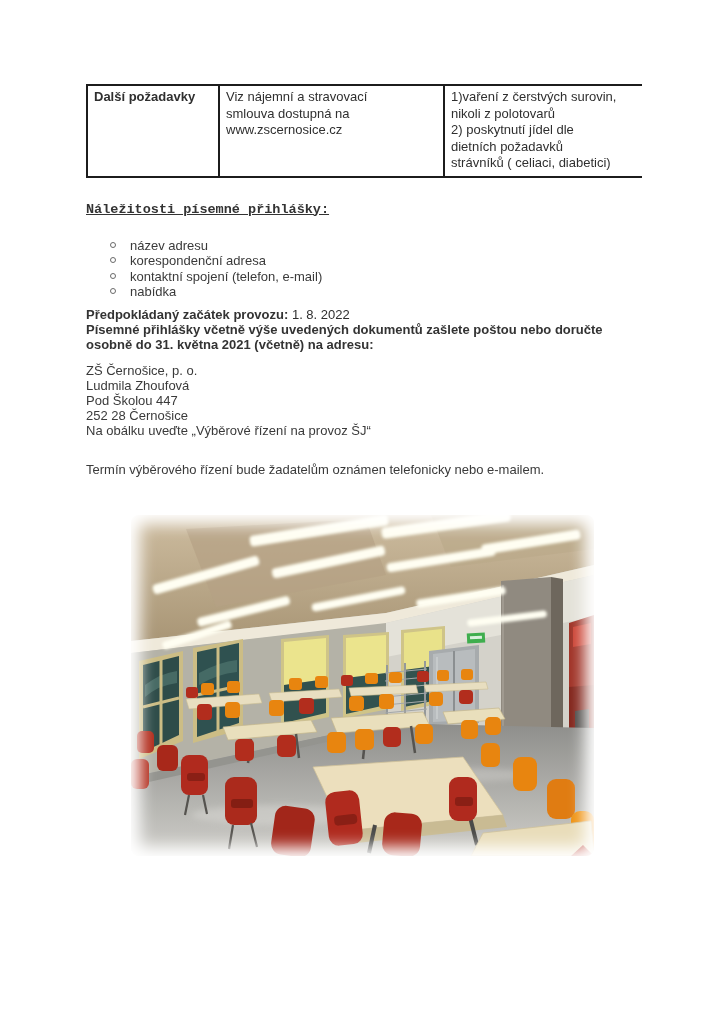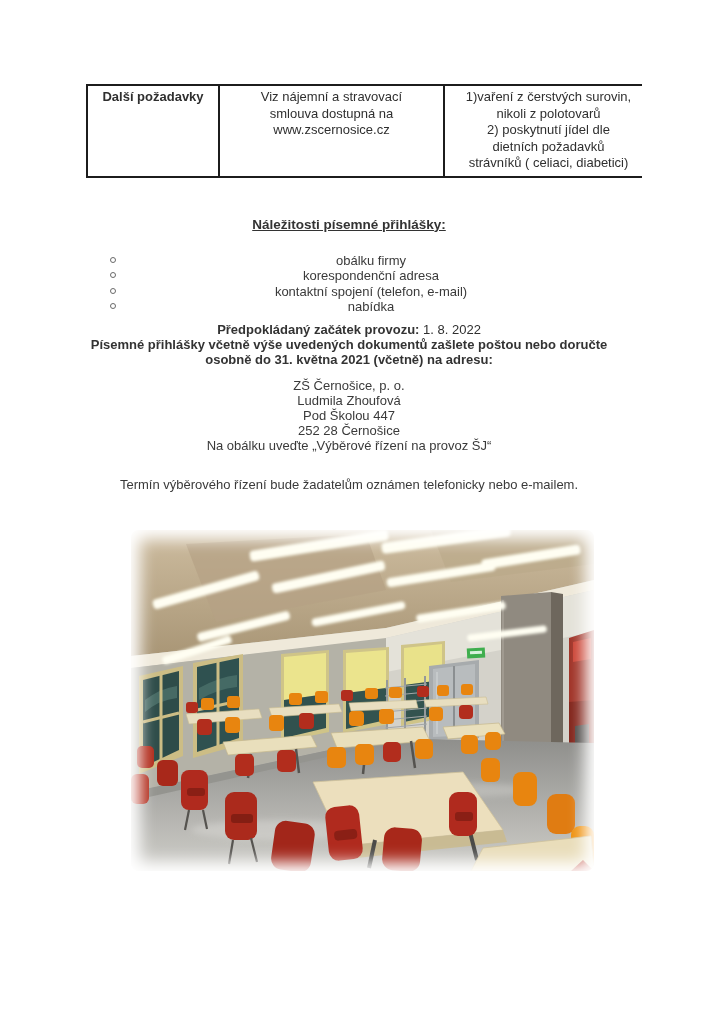--- a/index.html
+++ b/index.html
@@ -4,46 +4,46 @@
 <style>
   * { margin: 0; padding: 0; box-sizing: border-box; }
   html, body { background: #ffffff; }
   body { font-family: "Liberation Sans", sans-serif; color: #2f2f2f; }
   .page {
     position: relative;
     width: 642px; height: 1024px;
     background: #ffffff;
     padding: 84px 30px 0 86px;
     overflow: hidden;
-    text-align: center;
   }
   
   table.req {
     border-collapse: collapse;
     width: 566px;
     table-layout: fixed;
   }
   table.req td {
     border: 2px solid #1c1c1c;
     vertical-align: top;
     padding: 3px 6px 4px 6px;
     font-size: 13px;
     line-height: 16.5px;
     white-space: pre;
   }
   td.c1 { width: 132px; font-weight: bold; font-size: 13.5px; }
   td.c2 { width: 225px; }
   td.c3 { width: 209px; }
   
   .h-req {
-    margin-top: 39px;
+    margin-top: 24px;
     font-size: 13.5px;
     font-weight: bold;
     text-decoration: underline;
     color: #333333;
+    font-family: Liberation Mono, monospace;
   }
   ul.items {
     list-style: none;
     margin-top: 21px;
     margin-bottom: 7px;
   }
   ul.items li {
     position: relative;
     padding-left: 44px;
     font-size: 13px;
@@ -97,21 +97,21 @@
 2) poskytnutí jídel dle
 dietních požadavků
 strávníků ( celiaci, diabetici)</td>
       </tr>
     </tbody>
   </table>
 
   <div class="h-req">Náležitosti písemné přihlášky:</div>
 
   <ul class="items">
-    <li><span class="bullet"></span><span>obálku firmy</span></li>
+    <li><span class="bullet"></span><span>název adresu</span></li>
     <li><span class="bullet"></span><span>korespondenční adresa</span></li>
     <li><span class="bullet"></span><span>kontaktní spojení (telefon, e-mail)</span></li>
     <li><span class="bullet"></span><span>nabídka</span></li>
   </ul>
 
   <p class="para mt12"><span class="b">Předpokládaný začátek provozu:</span> <span>1. 8. 2022</span></p>
 
   <p class="para b pre mt12">Písemné přihlášky včetně výše uvedených dokumentů zašlete poštou nebo doručte
 osobně do 31. května 2021 (včetně) na adresu:</p>
 

